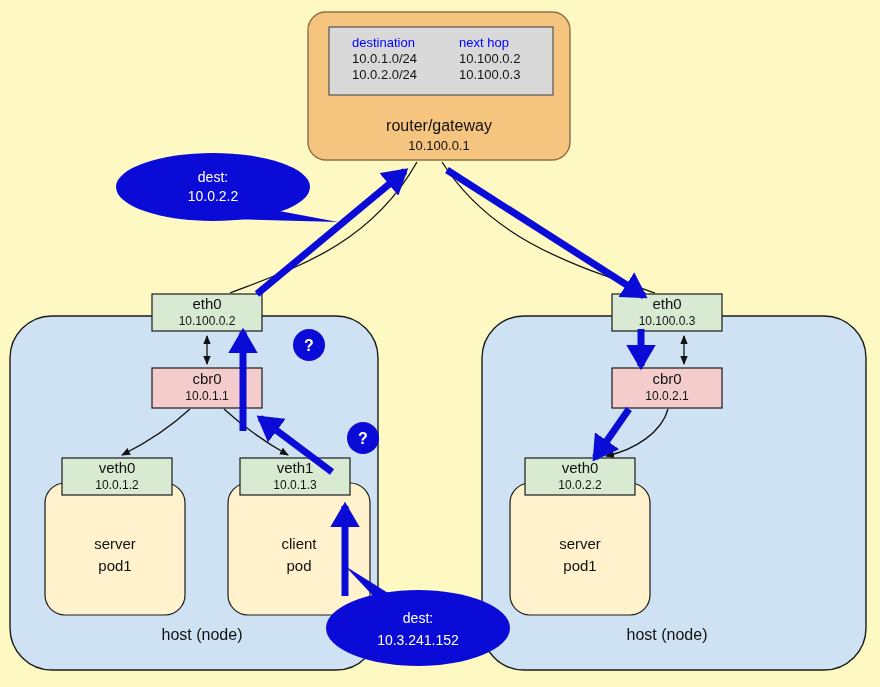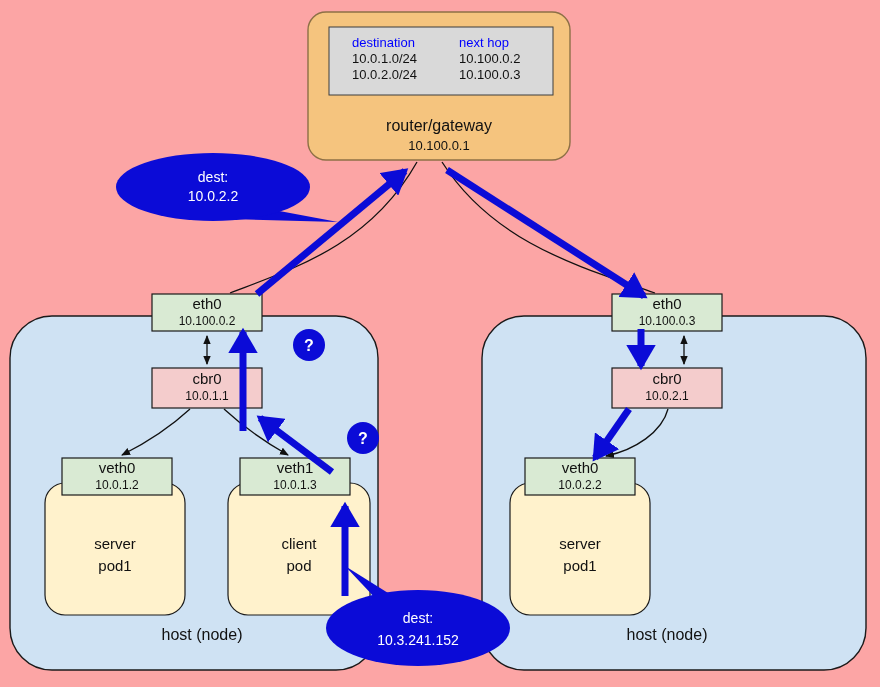--- a/index.html
+++ b/index.html
@@ -1,21 +1,21 @@
 <!DOCTYPE html>
 <html style="--accent_blue: #0b0bd7; --table_header_blue: #0000ff; --router_fill: #f5c47e; --table_fill: #d9d9d9; --host_fill: #cfe2f3; --iface_green: #d9ead3; --bridge_pink: #f4cccc; --pod_yellow: #fff2cc;"><head>
 <meta charset="utf-8">
 <style>
   html, body { margin:0; padding:0; background:#ffffff; }
   :root{
     --accent_blue:#0b0bd7; --table_header_blue:#0000ff; --router_fill:#f5c47e;
     --table_fill:#d9d9d9; --host_fill:#cfe2f3; --iface_green:#d9ead3;
     --bridge_pink:#f4cccc; --pod_yellow:#fff2cc;
   }
-  .canvas { width:880px; height:687px; position:relative; font-family:"Liberation Sans", sans-serif; background:#fca5a5; }
+  .canvas { width:880px; height:687px; position:relative; font-family:"Liberation Sans", sans-serif; background:#fef9c3; }
   svg { display:block; }
   svg text { font-family:"Liberation Sans", sans-serif; }
   .router-box{fill:var(--router_fill);stroke:#8d7046;stroke-width:1.4;}
   .table-box{fill:var(--table_fill);stroke:#3c3c3c;stroke-width:1;}
   .host-box{fill:var(--host_fill);stroke:#1a1a1a;stroke-width:1.4;}
   .green-box{fill:var(--iface_green);stroke:#1a1a1a;stroke-width:1.2;}
   .pink-box{fill:var(--bridge_pink);stroke:#1a1a1a;stroke-width:1.2;}
   .pod-box{fill:var(--pod_yellow);stroke:#1a1a1a;stroke-width:1.2;}
   .thin{fill:none;stroke:#111;stroke-width:1.3;}
   .thick{fill:none;stroke:var(--accent_blue);stroke-width:7;stroke-linecap:butt;}

